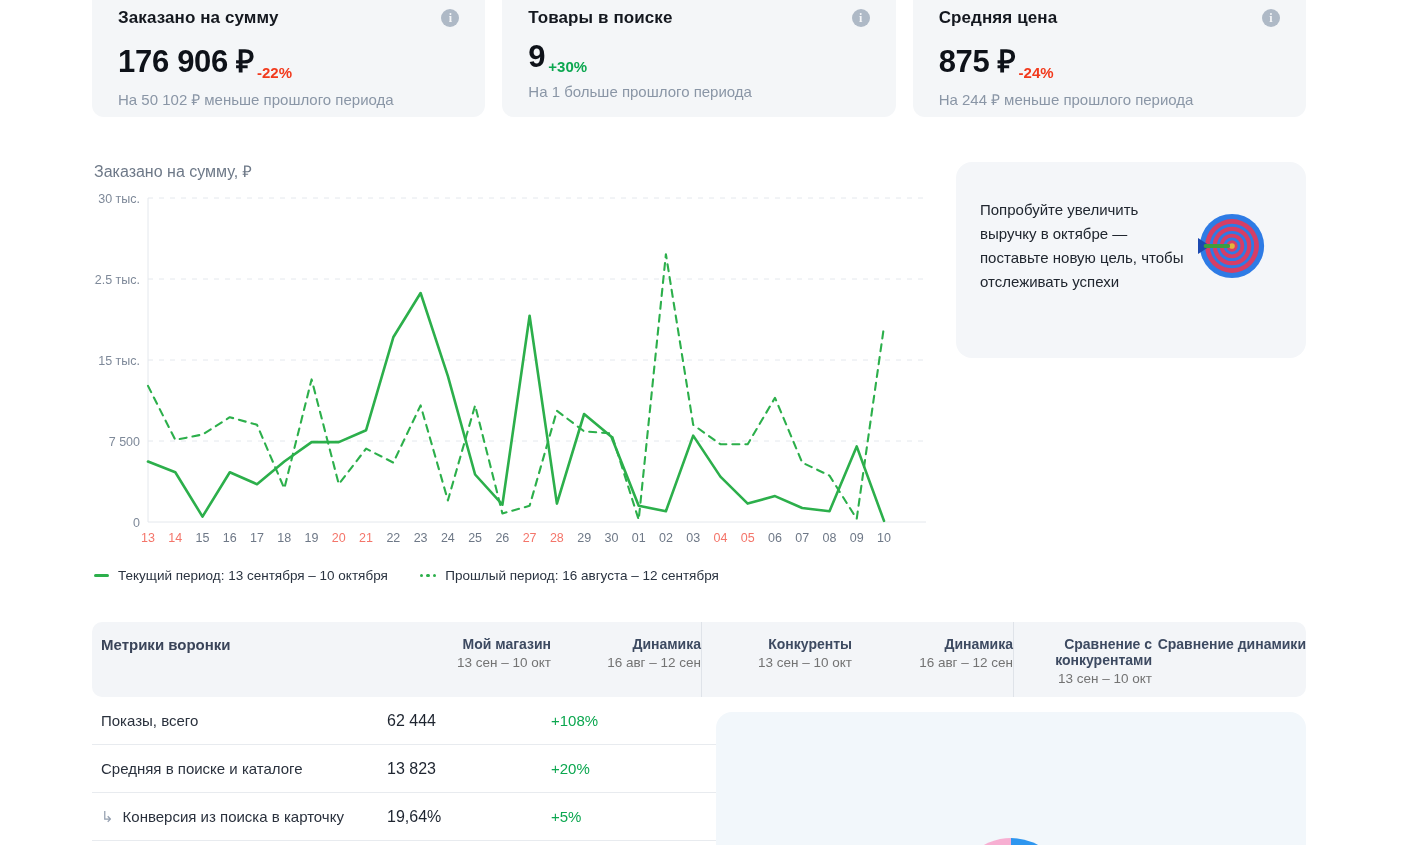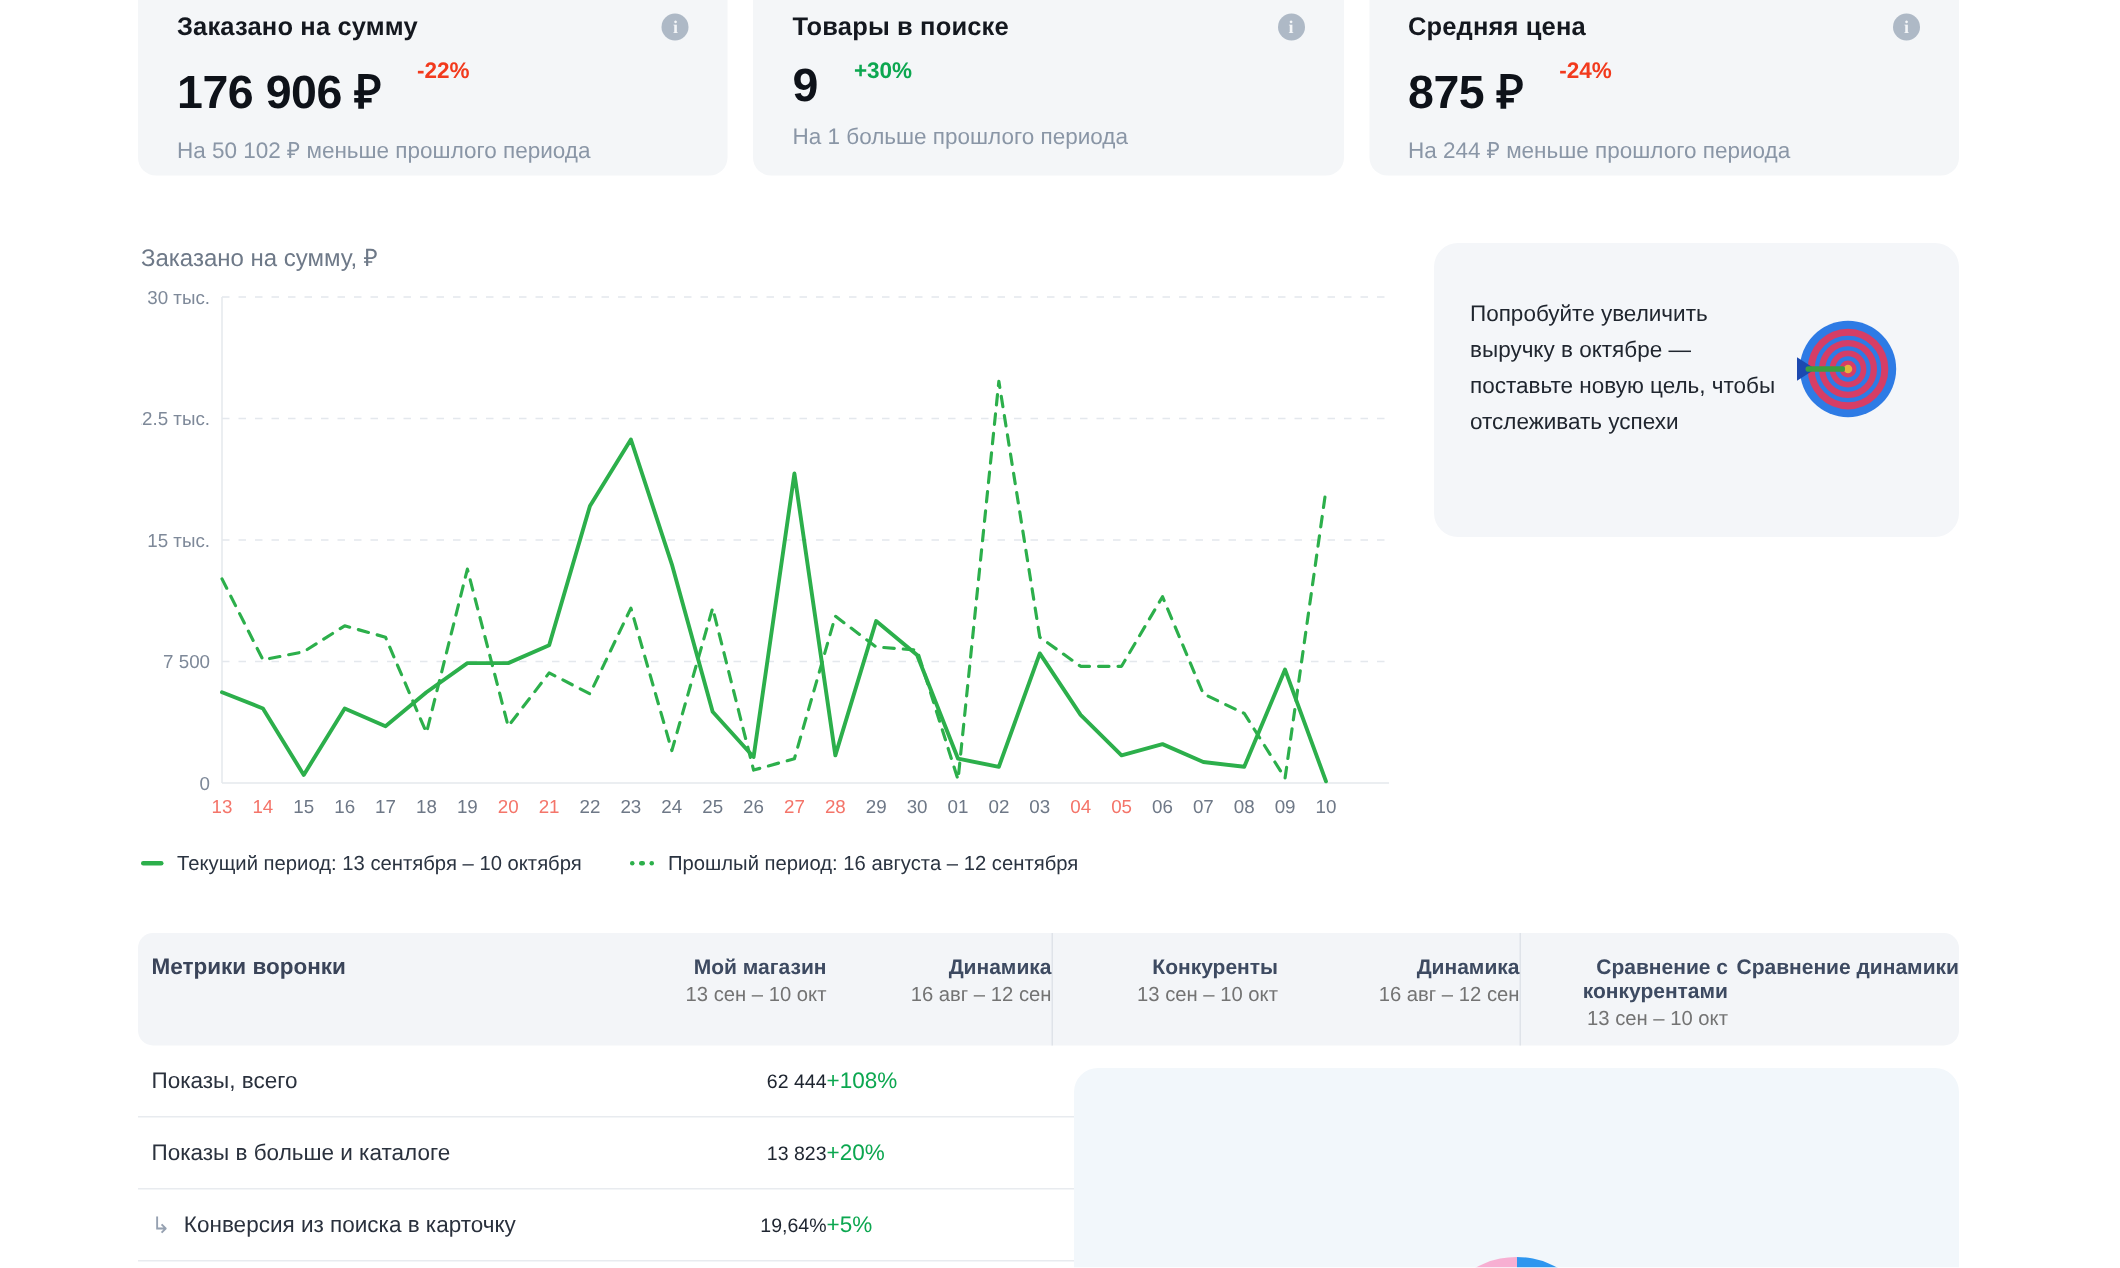--- a/index.html
+++ b/index.html
@@ -8,21 +8,21 @@
   #screen { position:relative; width:1413px; height:845px; background:#fff; overflow:hidden; }
 
   
   #cards { position:absolute; left:92px; top:-16px; width:1214px; display:flex; gap:17px; }
   .stat-card { flex:1; height:133px; background:#F4F6F8; border-radius:12px; padding:24px 26px 0 26px; }
   .stat-card .head { display:flex; justify-content:space-between; align-items:center; }
   .stat-card .title { font-size:17px; font-weight:700; color:#14181F; letter-spacing:.1px; }
   .info-icon { width:18px; height:18px; border-radius:50%; background:#AEB9C6; color:#F4F6F8;
     font-size:12px; font-weight:700; display:flex; align-items:center; justify-content:center;
     font-family:"Liberation Serif", serif; cursor:pointer; }
-  .stat-card .valrow { margin-top:11px; display:flex; align-items:flex-start; gap:24px; }
+  .stat-card .valrow { margin-top:11px; display:flex; align-items:flex-end; gap:3px; }
   .stat-card .value { font-size:31px; font-weight:700; color:#0E1219; letter-spacing:-.3px; }
   .stat-card .delta { font-size:15px; font-weight:700; }
   .stat-card .note { margin-top:8px; font-size:15px; color:#8A96A6; }
 
   
   #chart-title { position:absolute; left:94px; top:160px; font-size:16px; color:#6E7988; }
   #chart-wrap { position:absolute; left:94px; top:186px; width:846px; height:368px; }
   #legend { position:absolute; left:94px; top:568px; display:flex; gap:32px; align-items:center; }
   .legend-item { display:flex; align-items:center; gap:9px; font-size:13.5px; color:#2A3340; }
   .lmark-solid { width:15px; height:3px; border-radius:2px; background:#2CAF4B; display:inline-block; }
@@ -42,21 +42,21 @@
   #funnel-head { background:#F3F5F8; border-radius:10px; min-height:75px; padding:14px 0 10px 0; }
   #funnel-head .th { text-align:right; padding-right:0; }
   #funnel-head .th .lbl { display:block; font-size:14px; font-weight:700; color:#3D4A61; line-height:16px; }
   #funnel-head .th .sub { display:block; font-size:13.5px; color:#737373; margin-top:3px; line-height:16px; }
   #funnel-head .th-label { text-align:left; padding-left:9px; font-size:15px; font-weight:700; color:#3A4459; }
   .th.pad-r { padding-right:12px; }
   .th.div-r { border-right:1px solid #DFE3E9; margin-top:-14px; margin-bottom:-10px; padding-top:14px; padding-bottom:10px; }
   .frow { height:48px; align-items:center; border-bottom:1px solid #E8EBEF; }
   .frow .rlabel { padding-left:9px; font-size:15px; color:#2A313D; display:flex; align-items:center; gap:9px; }
   .frow .indent-arrow { color:#96A1B1; font-size:15px; }
-  .frow .rvalue { text-align:right; font-size:13px; color:#1E2530; }
+  .frow .rvalue { font-size:16px; color:#1E2530; }
   .frow .rdyn { font-size:15px; font-weight:500; color:#0CA750; padding-right:12px; }
 
   
   #teaser { position:absolute; left:716px; top:712px; width:590px; height:200px;
     background:#F2F7FB; border-radius:16px; z-index:2; overflow:hidden; }
   #teaser-pie { position:absolute; left:239px; top:126px; width:112px; height:112px; border-radius:50%;
     background:conic-gradient(#2E96EF 0 50%, #F7AFD2 50% 100%); }
 
   svg text { font-family:"Liberation Sans", sans-serif; }
 </style>
@@ -214,21 +214,21 @@
           </div>
           <div class="rvalue">62 444</div>
           <div class="rdyn">+108%</div>
           <div></div>
           <div></div>
           <div></div>
           <div></div>
         </div>
         <div class="grid-row frow">
           <div class="rlabel">
-            <span>Показы в больше и каталоге</span>
+            <span>Средняя в поиске и каталоге</span>
           </div>
           <div class="rvalue">13 823</div>
           <div class="rdyn">+20%</div>
           <div></div>
           <div></div>
           <div></div>
           <div></div>
         </div>
         <div class="grid-row frow">
           <div class="rlabel">

